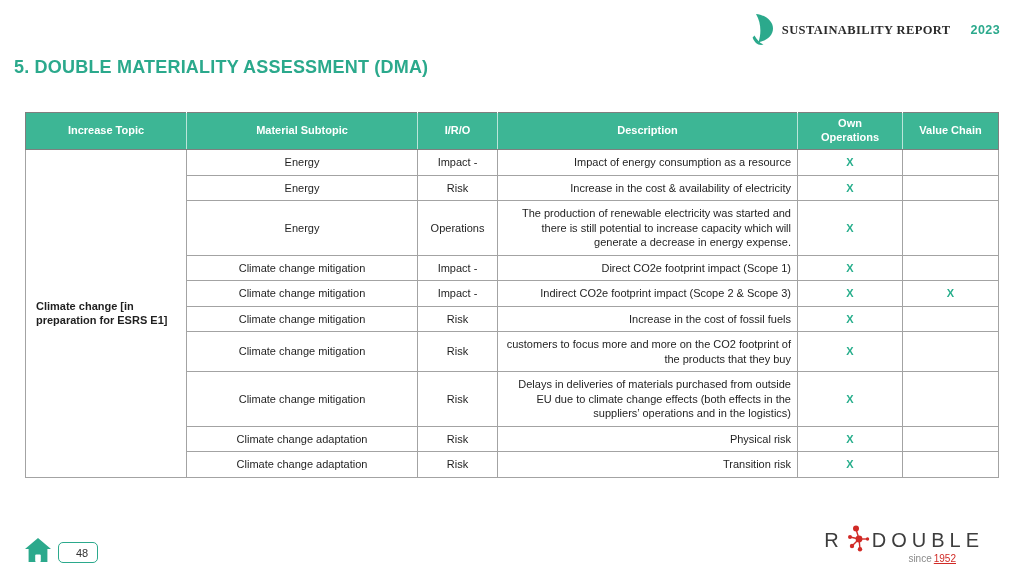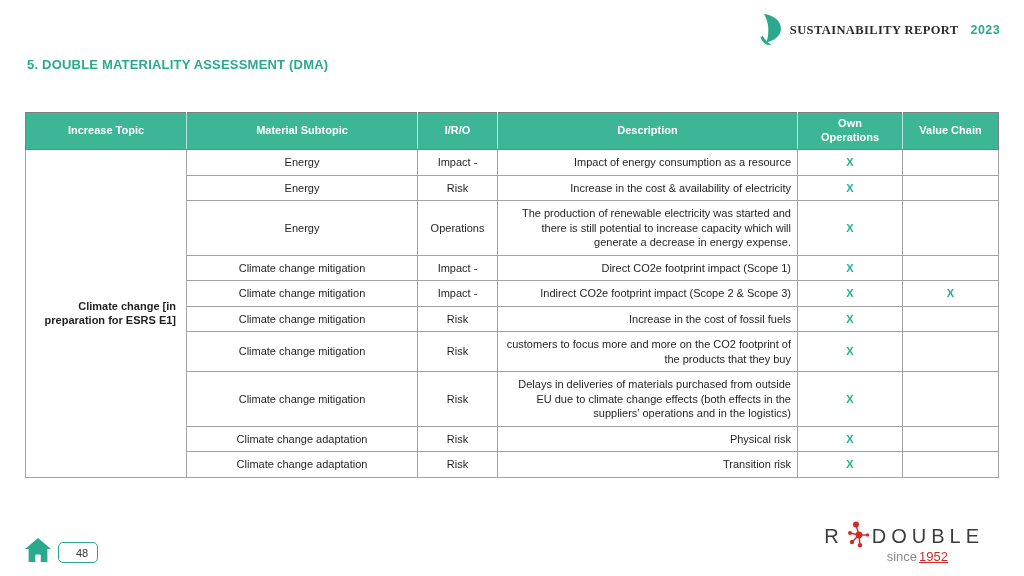--- a/index.html
+++ b/index.html
@@ -12,58 +12,58 @@
     --text-dark: #1F1F1F;
   }
   * { box-sizing: border-box; margin: 0; padding: 0; }
   html, body { width: 1024px; height: 576px; }
   body { font-family: "Liberation Sans", sans-serif; background: #fff; overflow: hidden; }
   .slide { position: relative; width: 1024px; height: 576px; background: #fff; }
 
   
   .brand { position: absolute; top: 14px; right: 24px; display: flex; align-items: center; gap: 8px; }
   .brand-text { font-size: 12.5px; font-weight: bold; color: #2b2b2b; letter-spacing: .4px; font-family: Liberation Serif, serif; }
-  .brand-year { font-size: 12.5px; font-weight: bold; color: var(--accent-teal); margin-left: 4px; letter-spacing: .4px; }
-
-  
-  .page-title { position: absolute; left: 27px; top: 57px; font-size: 13px; font-weight: bold; color: var(--accent-teal); letter-spacing: .2px; }
+  .brand-year { font-size: 12.5px; font-weight: bold; color: var(--accent-teal); margin-left: 12px; letter-spacing: .4px; }
+
+  
+  .page-title { position: absolute; left: 14px; top: 57px; font-size: 18px; font-weight: bold; color: var(--accent-teal); letter-spacing: .2px; }
 
   
   .dma-table { position: absolute; left: 25px; top: 112px; width: 973px; border-collapse: collapse; table-layout: fixed; border: 1px solid var(--border-dark); }
   .dma-table th {
     background: var(--header-bg); color: #fff; font-size: 11px; font-weight: bold;
     height: 37px; vertical-align: middle; text-align: center;
     border-right: 1px solid rgba(255,255,255,.65); border-bottom: 1px solid var(--border-dark);
     line-height: 1.25;
   }
   .dma-table th:last-child { border-right: none; margin-top: 16px; }
   .th-narrow { padding: 2px 14px; }
   .dma-table td {
     border: 1px solid var(--border-gray);
     font-size: 11px; color: var(--text-dark);
     height: 19px; padding: 5px 6px; line-height: 1.32; vertical-align: middle;
   }
-  td.c-topic { font-weight: bold; text-align: right; padding: 2px 10px; }
+  td.c-topic { font-weight: bold; text-align: left; padding: 2px 10px; }
   td.c-sub, td.c-iro { text-align: center; }
   td.c-desc { text-align: right; padding-left: 7px; }
   td.c-x { text-align: center; color: var(--x-mark); font-weight: bold; }
 
   
   .home-btn { position: absolute; left: 24px; top: 537px; width: 28px; height: 26px; cursor: pointer; }
   .page-badge {
     position: absolute; left: 58px; top: 542px; width: 40px; height: 21px;
     border: 1.3px solid var(--accent-teal); border-radius: 5px;
     display: flex; align-items: center; justify-content: center;
     font-size: 11px; color: #333; padding-left: 8px;
   }
   .logo { position: absolute; right: 40px; bottom: 12px; display: flex; flex-direction: column; align-items: flex-end; }
   .logo-row { display: flex; align-items: center; }
   .logo-letters { font-size: 20px; color: #3D3D3D; letter-spacing: 5px; font-weight: normal; }
   .logo-mark { margin: 0 1px 0 3px; position: relative; top: -2px; }
-  .logo-tagline { font-size: 13px; color: #8a8a8a; margin-top: -2px; margin-right: 36px; }
+  .logo-tagline { font-size: 10px; color: #8a8a8a; margin-top: -2px; margin-right: 28px; }
   .logo-tagline .yr { color: var(--logo-red); text-decoration: underline; margin-left: 2px; }
 </style>
 </head>
 <body>
 
 <div class="slide">
 
   <div class="brand">
     <svg class="brand-mark" width="25" height="32" viewBox="0 0 25 32">
       <path d="M7 0 C17 1 24 7.5 24 14.5 C24 21.5 17.5 27 9.5 28.2 C12.4 19 12.2 9 7 0 Z" fill="#2BA98C"></path>

